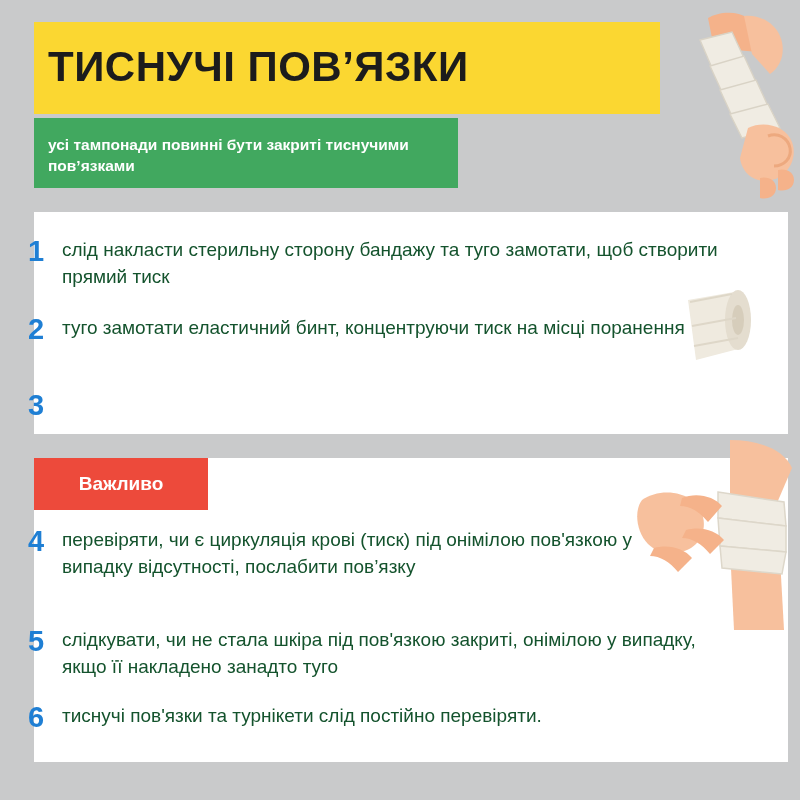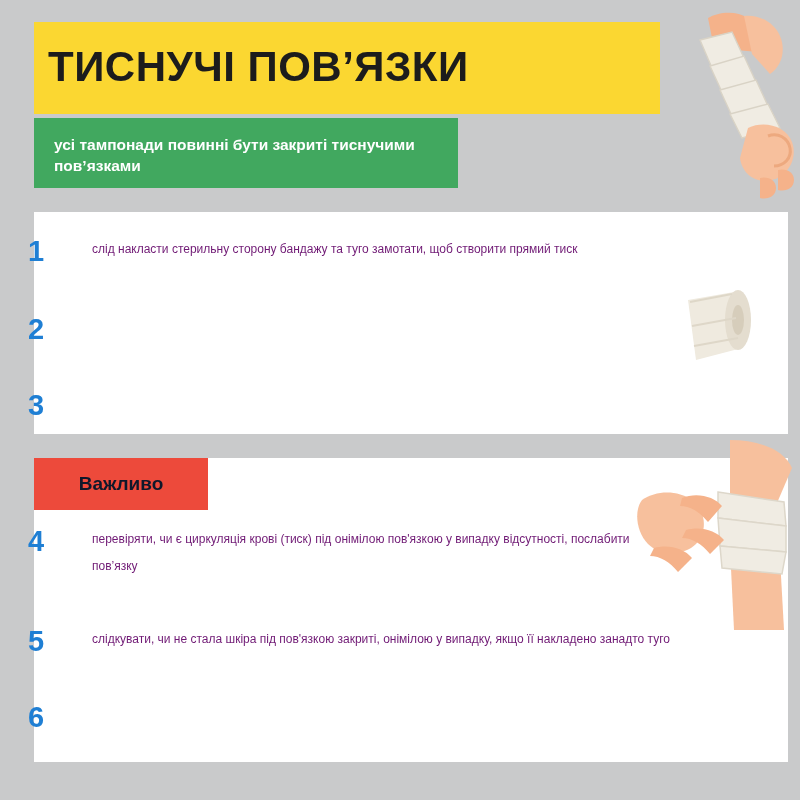--- a/index.html
+++ b/index.html
@@ -46,21 +46,21 @@
   .subtitle-band {
     position: absolute;
     left: 34px;
     top: 118px;
     width: 424px;
     height: 70px;
     background: #41a85f;
   }
   .subtitle-text {
     position: absolute;
-    left: 54px;
+    left: 48px;
     top: 134px;
     width: 400px;
     font-size: 15.5px;
     font-weight: bold;
     color: #ffffff;
     line-height: 21px;
   }
 
   
   .card {
@@ -93,44 +93,43 @@
     position: absolute;
     left: 0;
     top: 0;
     width: 174px;
     height: 52px;
     display: flex;
     align-items: center;
     justify-content: center;
     font-size: 19px;
     font-weight: bold;
-    color: #0f172a;
+    color: #ffffff;
   }
 
   
   .item {
     position: absolute;
     display: flex;
     align-items: flex-start;
   }
   .num {
     width: 34px;
     min-width: 34px;
     font-size: 29px;
     font-weight: bold;
     color: #1f7fd4;
     line-height: 30px;
     text-align: left;
   }
   .txt {
-    font-size: 12px;
-    color: #701a75;
+    font-size: 19px;
+    color: #14532d;
     line-height: 27px;
     font-weight: 500;
-    margin-left: 30px;
   }
 
   #item-1 { left: 28px; top: 236px; width: 700px; }
   #item-2 { left: 28px; top: 314px; width: 700px; }
   #item-3 { left: 28px; top: 390px; width: 720px; }
   #item-4 { left: 28px; top: 526px; width: 620px; }
   #item-5 { left: 28px; top: 626px; width: 700px; }
   #item-6 { left: 28px; top: 702px; width: 700px; }
 
   
@@ -189,20 +188,21 @@
   <div class="subtitle-text">усі тампонади повинні бути закриті тиснучими пов’язками</div>
 
   <div class="card card-one"></div>
 
   <div class="item" id="item-1">
     <div class="num">1</div>
     <div class="txt">слід накласти стерильну сторону бандажу та туго замотати, щоб створити прямий тиск</div>
   </div>
   <div class="item" id="item-2">
     <div class="num">2</div>
+    <div class="txt">туго замотати еластичний бинт, концентруючи тиск на місці поранення</div>
   </div>
   <div class="item" id="item-3">
     <div class="num">3</div>
   </div>
 
   <div class="illus" id="bandage-roll-illustration">
     <svg width="92" height="90" viewBox="0 0 92 90" xmlns="http://www.w3.org/2000/svg">
       <path d="M16 14 L62 6 L70 62 L24 74 Z" fill="#efeadf"></path>
       <ellipse cx="66" cy="34" rx="13" ry="30" fill="#e4ddcf"></ellipse>
       <ellipse cx="66" cy="34" rx="6" ry="15" fill="#d6cdbb"></ellipse>
@@ -220,20 +220,21 @@
   <div class="item" id="item-4">
     <div class="num">4</div>
     <div class="txt">перевіряти, чи є циркуляція крові (тиск) під онімілою пов'язкою у випадку відсутності, послабити пов’язку</div>
   </div>
   <div class="item" id="item-5">
     <div class="num">5</div>
     <div class="txt">слідкувати, чи не стала шкіра під пов'язкою закриті, онімілою у випадку, якщо її накладено занадто туго</div>
   </div>
   <div class="item" id="item-6">
     <div class="num">6</div>
+    <div class="txt">тиснучі пов'язки та турнікети слід постійно перевіряти.</div>
   </div>
 
   <div class="illus" id="knee-illustration">
     <svg width="166" height="190" viewBox="0 0 166 190" xmlns="http://www.w3.org/2000/svg">
 
       <path d="M96 0 C126 0 150 10 158 28 L140 70 L96 58 Z" fill="#f7c09d"></path>
 
       <path d="M96 108 L146 118 L150 190 L100 190 Z" fill="#f7c09d"></path>
 
       <g fill="#f0ece3" stroke="#ddd7ca" stroke-width="1.5">

